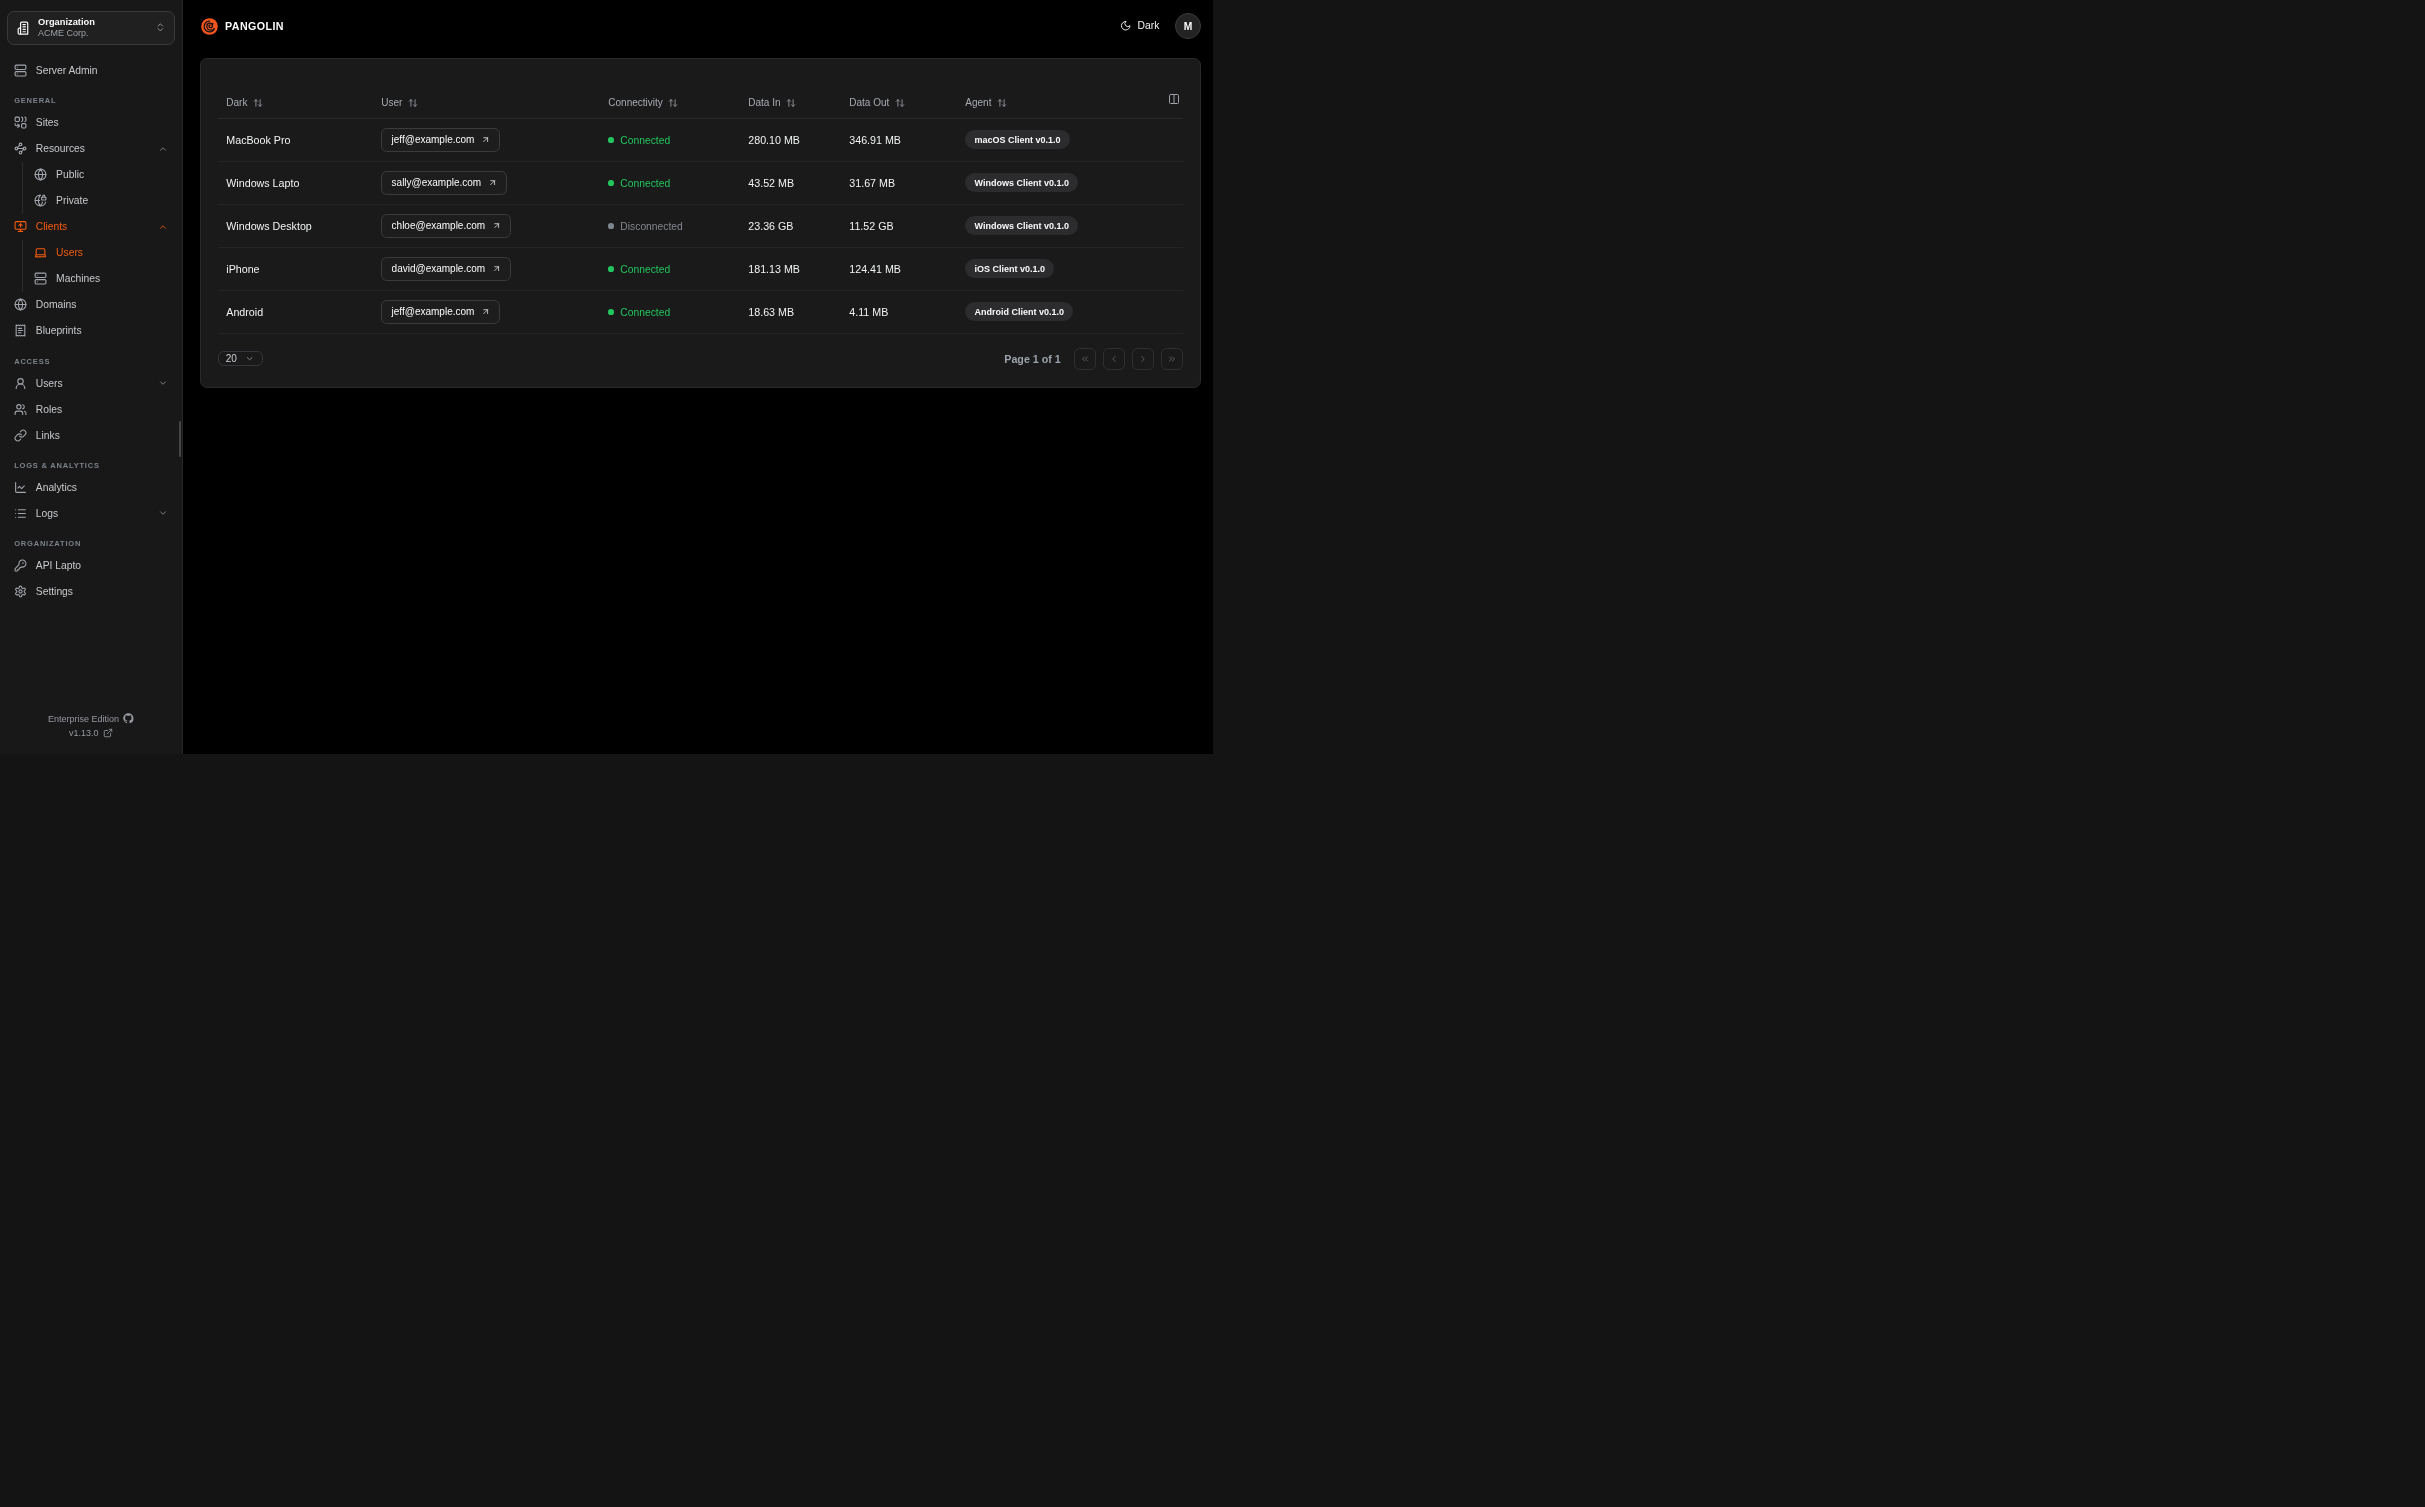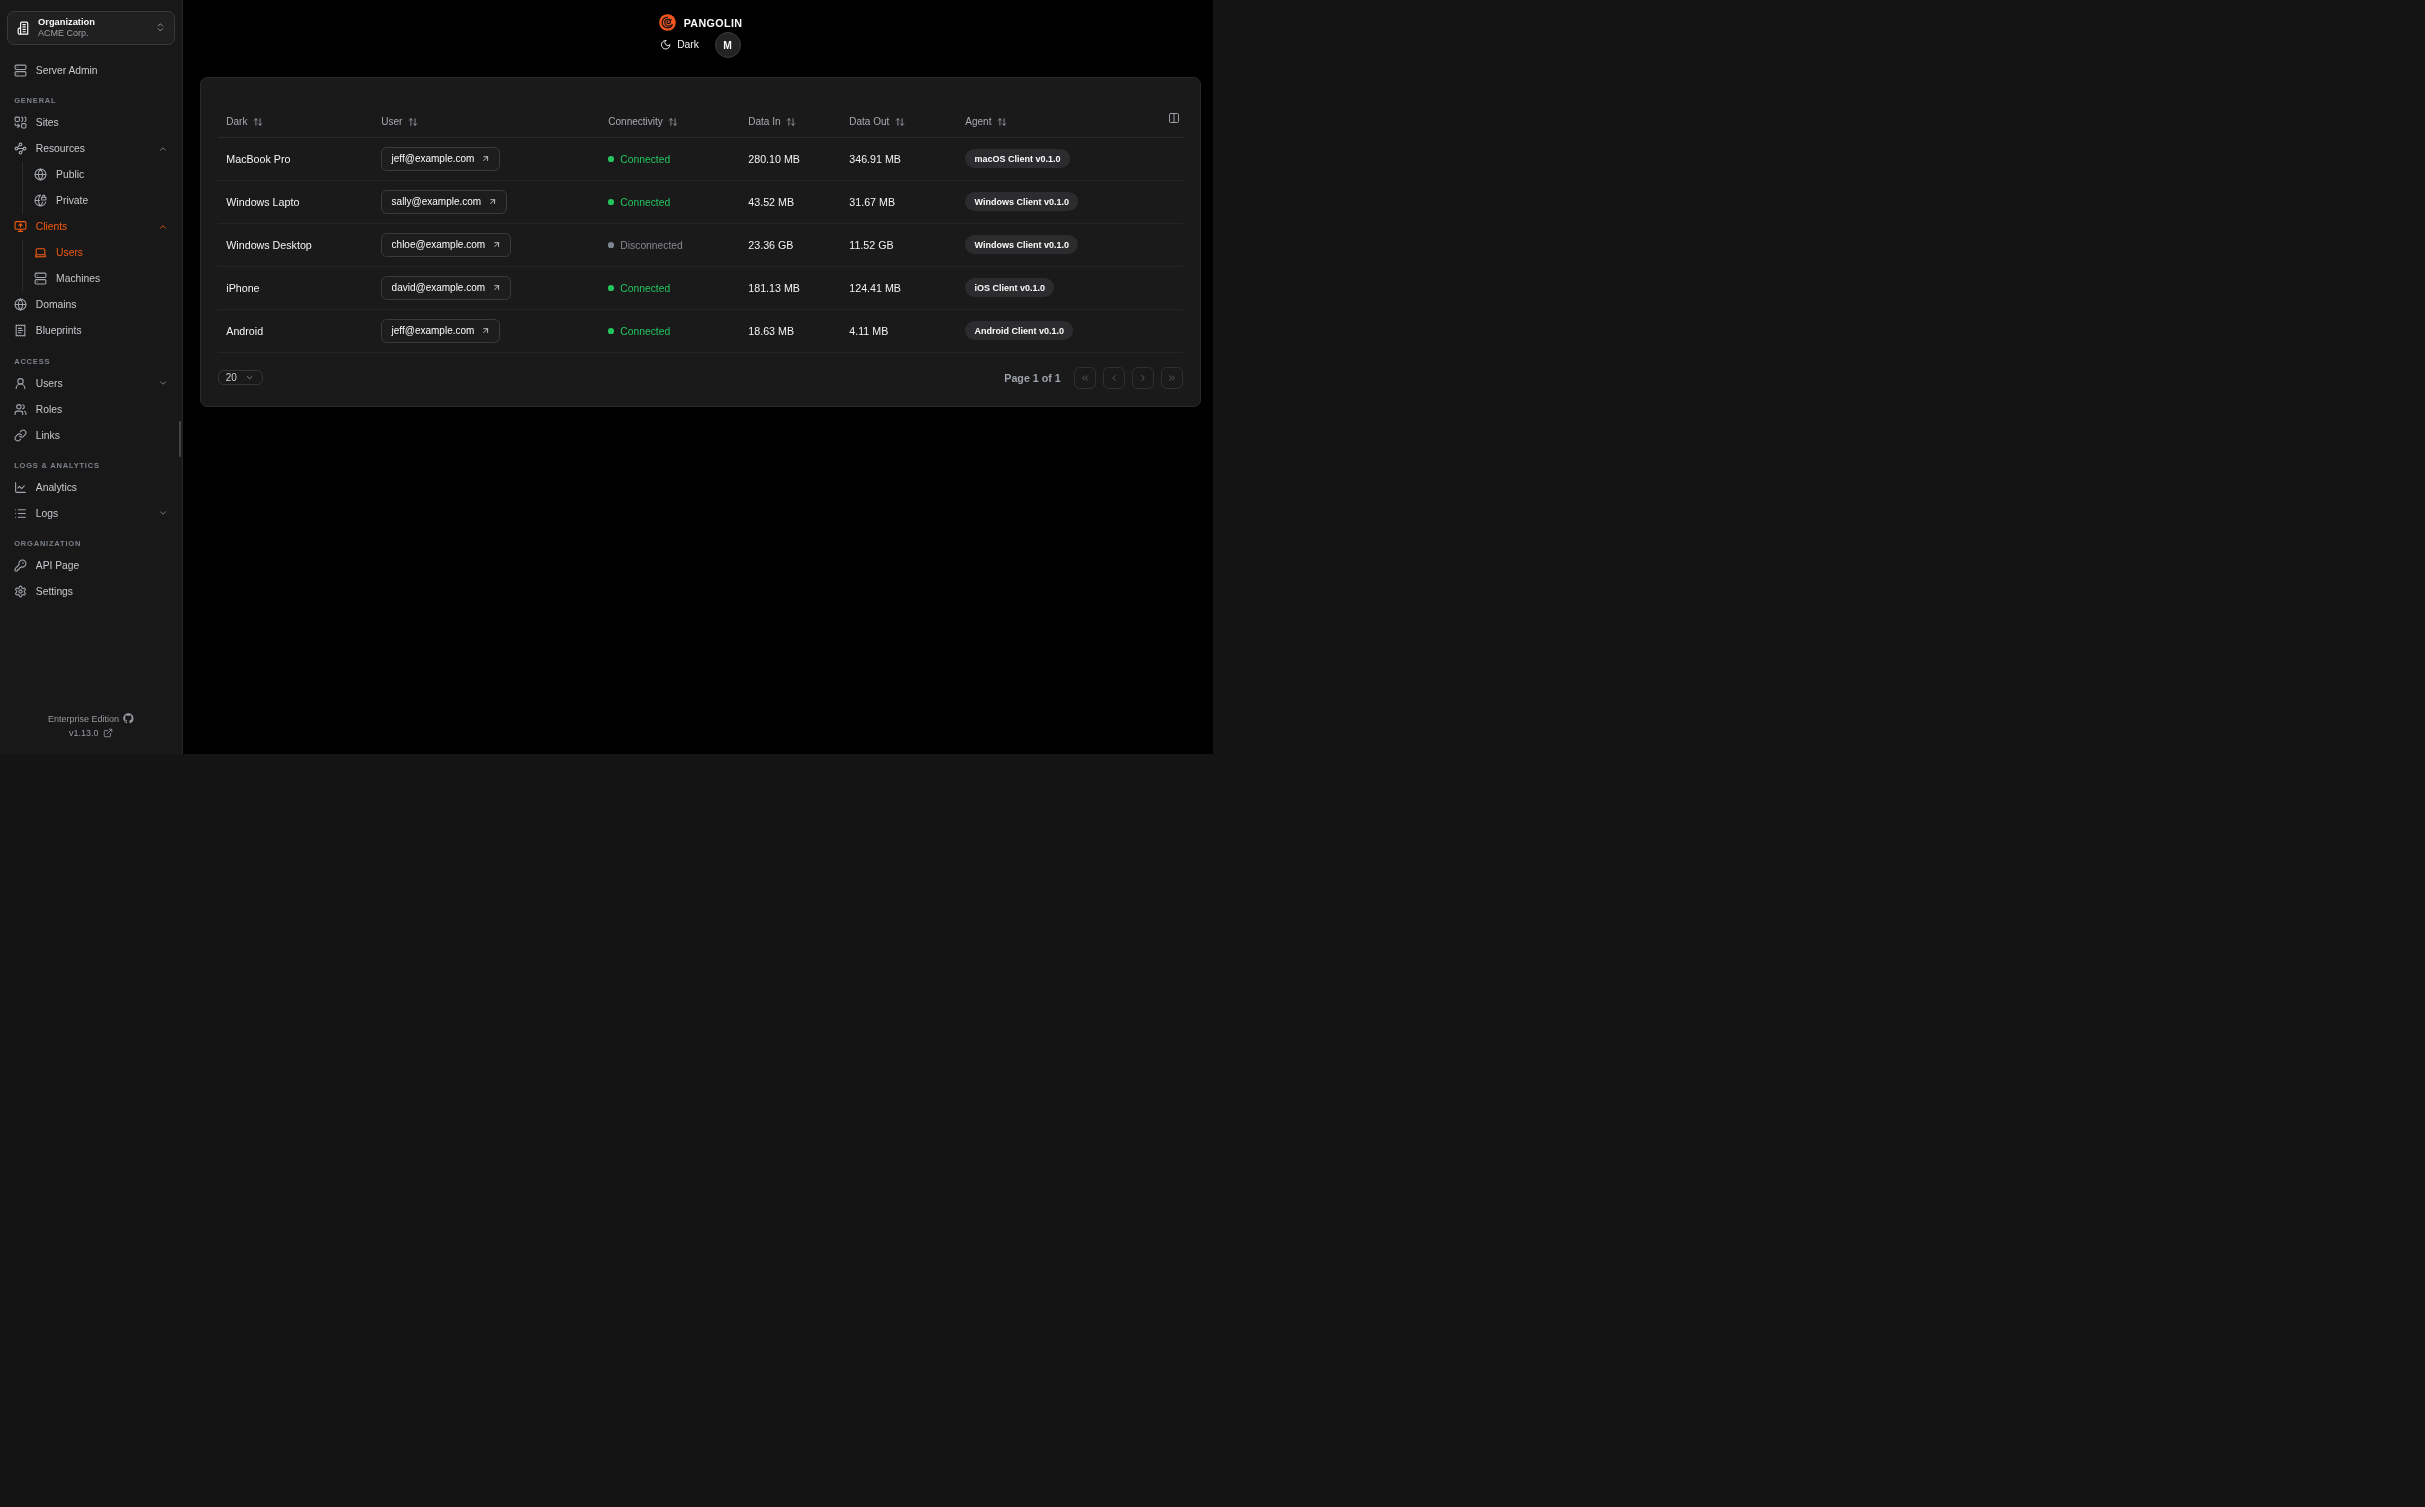--- a/index.html
+++ b/index.html
@@ -22,21 +22,21 @@
   .nav-item .chev { color:#8b8f96; }
   .nav-item.accent, .nav-item.accent .icon, .nav-item.accent .chev { color:#f45b0e; }
   .section-label { margin:13px 7.1px 4.3px 7.1px; font-size:7.5px; font-weight:700; letter-spacing:0.8px; color:#7c828a; }
   .subgroup { margin-left:15px; border-left:0.7px solid #2c2c2c; padding-left:4.3px; }
   .sb-thumb { position:absolute; right:0.7px; top:369px; width:2.1px; height:36px; background:#454545; border-radius:1.4px; }
   .sidebar-footer { padding:10px 0 15.7px 0; text-align:center; font-size:9px; color:#9599a0; }
   .sidebar-footer .line { display:flex; align-items:center; justify-content:center; gap:4.3px; margin-top:4.3px; }
 
   
   .main { position:absolute; left:184px; top:0; right:0; bottom:0; }
-  .topbar { display:flex; align-items:center; justify-content:space-between; padding:13px 12px 0 15.7px;flex-direction:column; }
+  .topbar { display:flex; align-items:center; justify-content:space-between; padding:13px 12px 0 15.7px; }
   .brand { display:flex; align-items:center; gap:6.4px; }
   .brand-name { font-size:10.7px; font-weight:700; letter-spacing:0.4px; color:#fcfcfc; }
   .top-right { display:flex; align-items:center; gap:15.7px; }
   .theme-toggle { display:flex; align-items:center; gap:5.7px; color:#f2f2f2; font-size:10.3px; font-weight:500; cursor:pointer; }
   .avatar { width:26px; height:26px; border-radius:50%; background:#232323; border:0.7px solid #3c3c3c; display:flex; align-items:center; justify-content:center; font-size:10.3px; font-weight:700; color:#fafafa; cursor:pointer; }
 
   .page-head { padding:26px 15.7px 0 15.7px; }
   .page-title { font-size:16.4px; font-weight:700; color:#ffffff; letter-spacing:0.1px; }
   .page-sub { margin-top:6.4px; font-size:11px; color:#9aa0a8; }
 
@@ -310,21 +310,21 @@
 
       <div class="section-label">ORGANIZATION</div>
 
       <div class="nav-item">
         <span class="icon">
             <svg width="13" height="13" viewBox="0 0 24 24" fill="none" stroke="currentColor" stroke-width="2" stroke-linecap="round" stroke-linejoin="round">
               <path d="M2.586 17.414A2 2 0 0 0 2 18.828V21a1 1 0 0 0 1 1h3a1 1 0 0 0 1-1v-1a1 1 0 0 1 1-1h1a1 1 0 0 0 1-1v-1a1 1 0 0 1 1-1h.172a2 2 0 0 0 1.414-.586l.814-.814a6.5 6.5 0 1 0-4-4z"></path>
               <circle cx="16.5" cy="7.5" r=".5" fill="currentColor"></circle>
             </svg>
           </span>
-        <span class="grow">API Page</span>
+        <span class="grow">API Lapto</span>
       </div>
 
       <div class="nav-item">
         <span class="icon">
             <svg width="13" height="13" viewBox="0 0 24 24" fill="none" stroke="currentColor" stroke-width="2" stroke-linecap="round" stroke-linejoin="round">
               <path d="M12.22 2h-.44a2 2 0 0 0-2 2v.18a2 2 0 0 1-1 1.73l-.43.25a2 2 0 0 1-2 0l-.15-.08a2 2 0 0 0-2.73.73l-.22.38a2 2 0 0 0 .73 2.73l.15.1a2 2 0 0 1 1 1.72v.51a2 2 0 0 1-1 1.74l-.15.09a2 2 0 0 0-.73 2.73l.22.38a2 2 0 0 0 2.73.73l.15-.08a2 2 0 0 1 2 0l.43.25a2 2 0 0 1 1 1.73V20a2 2 0 0 0 2 2h.44a2 2 0 0 0 2-2v-.18a2 2 0 0 1 1-1.73l.43-.25a2 2 0 0 1 2 0l.15.08a2 2 0 0 0 2.73-.73l.22-.39a2 2 0 0 0-.73-2.73l-.15-.08a2 2 0 0 1-1-1.74v-.5a2 2 0 0 1 1-1.74l.15-.09a2 2 0 0 0 .73-2.73l-.22-.38a2 2 0 0 0-2.73-.73l-.15.08a2 2 0 0 1-2 0l-.43-.25a2 2 0 0 1-1-1.73V4a2 2 0 0 0-2-2z"></path>
               <circle cx="12" cy="12" r="3"></circle>
             </svg>
           </span>
         <span class="grow">Settings</span>

